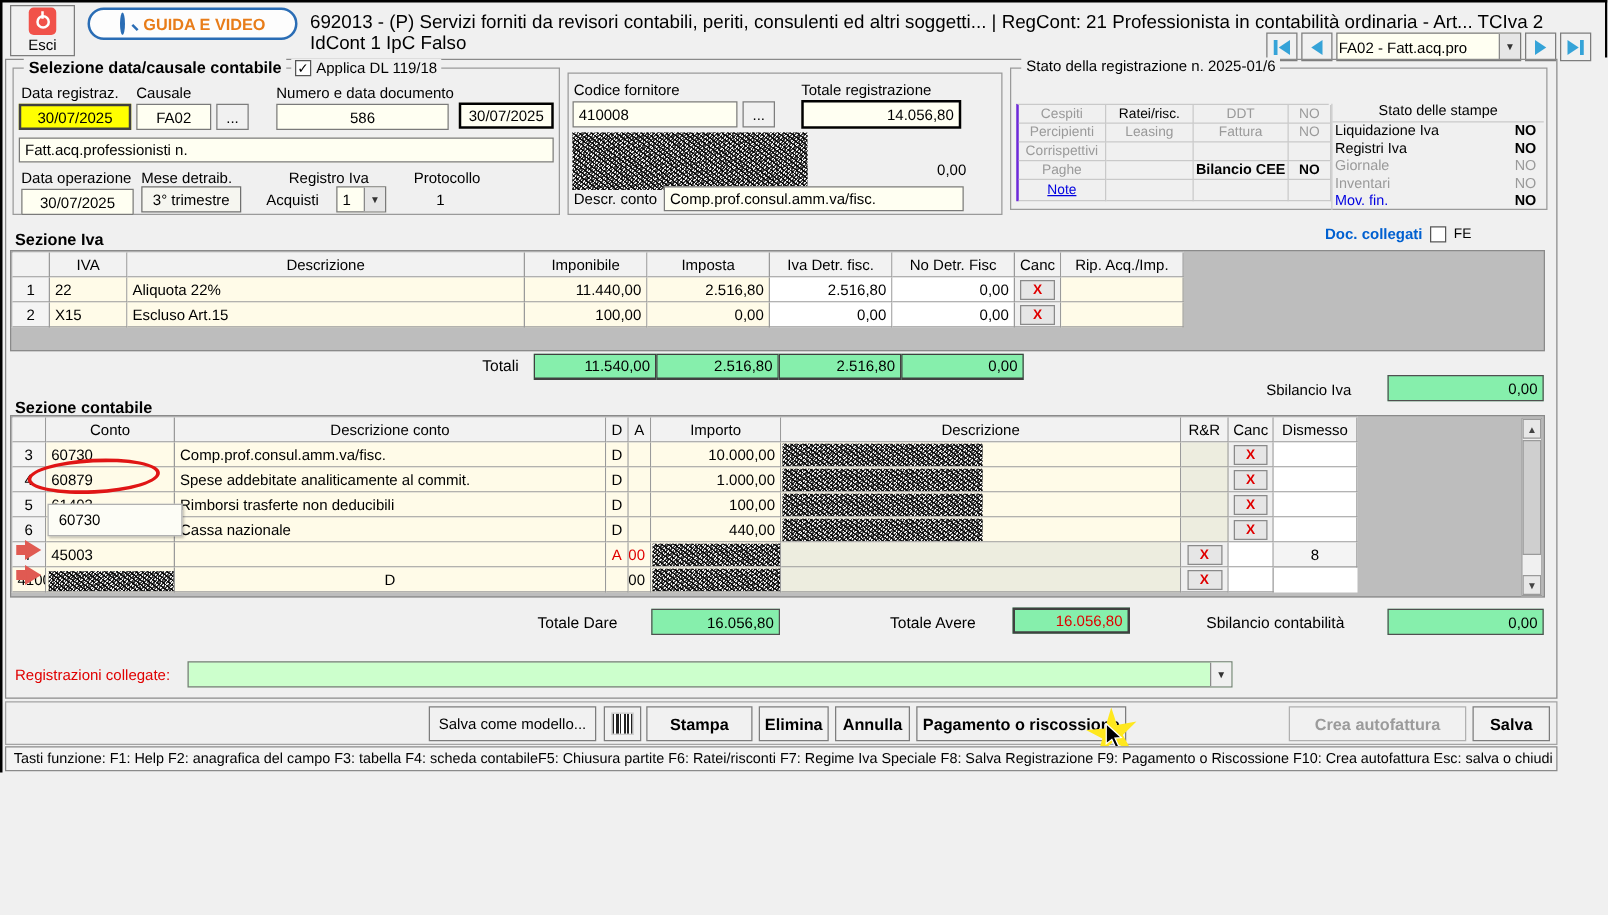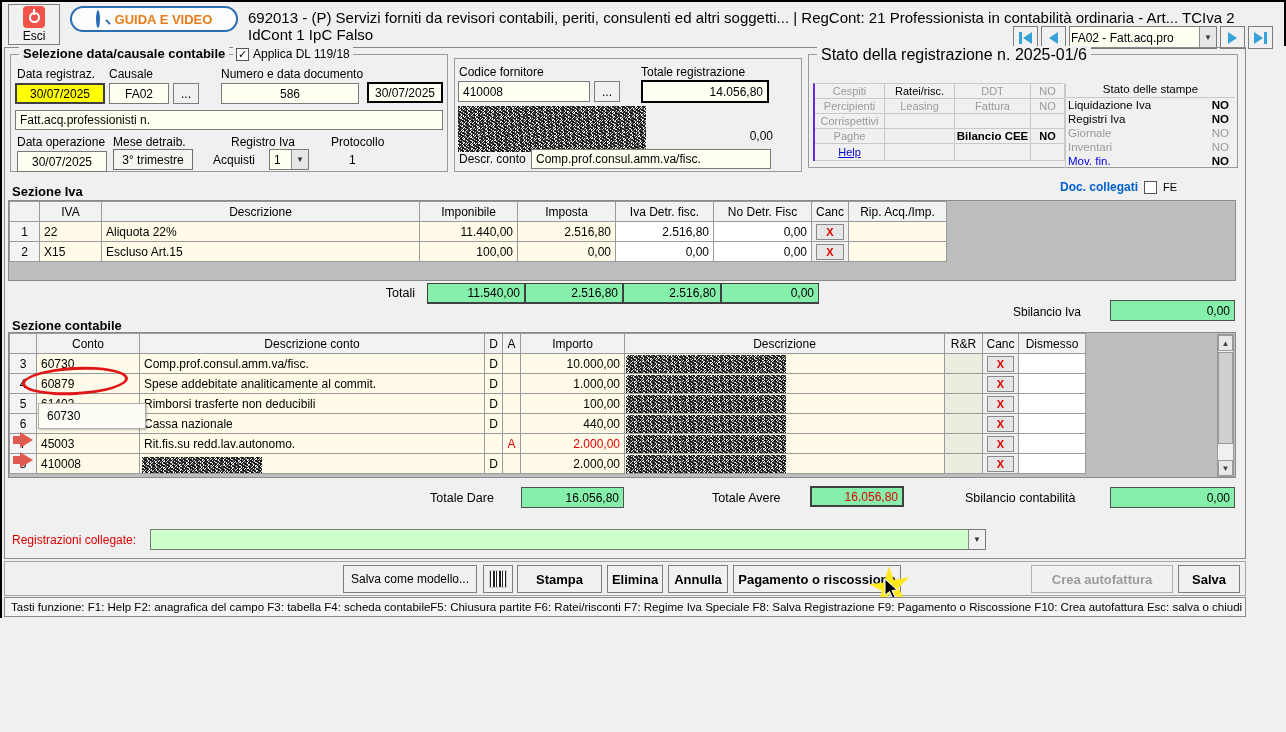--- a/index.html
+++ b/index.html
@@ -167,40 +167,40 @@
   <div class="field abs" style="left:3px;top:22px;width:132px;">410008</div>
   <div class="btn abs" style="left:139px;top:22px;width:26px;height:21px;">...</div>
   <div class="field strong right abs" style="left:186px;top:21px;width:128px;height:23px;">14.056,80</div>
   <div class="redact abs" style="left:3px;top:47px;width:188px;height:46px;"></div>
   <div class="lbl" style="left:280px;top:70px;width:38px;text-align:right;">0,00</div>
   <div class="lbl" style="left:4px;top:93px;">Descr. conto</div>
   <div class="field abs" style="left:76px;top:90px;width:240px;height:20px;">Comp.prof.consul.amm.va/fisc.</div>
 </div>
 
 <div class="grpbox" style="left:808px;top:54px;width:430px;height:114px;">
-  <div class="legend" style="font-size:16px;">Stato della registrazione n. 2025-01/6</div>
+  <div class="legend" style="font-size:12px;">Stato della registrazione n. 2025-01/6</div>
   <div class="abs grid" style="left:4px;top:28px;width:250px;grid-template-columns:70px 70px 76px 34px;border-top:1px solid #c9c9c9;border-left:2px solid #6d28d9;">
     <div class="stato-cell muted">Cespiti</div>
     <div class="stato-cell">Ratei/risc.</div>
     <div class="stato-cell muted">DDT</div>
     <div class="stato-cell muted">NO</div>
     <div class="stato-cell muted">Percipienti</div>
     <div class="stato-cell muted">Leasing</div>
     <div class="stato-cell muted">Fattura</div>
     <div class="stato-cell muted">NO</div>
     <div class="stato-cell muted">Corrispettivi</div>
     <div class="stato-cell"></div>
       <div class="stato-cell"></div>
       <div class="stato-cell"></div>
     <div class="stato-cell muted">Paghe</div>
     <div class="stato-cell"></div>
     <div class="stato-cell" style="font-weight:bold;font-size:11.5px;">Bilancio CEE</div>
     <div class="stato-cell" style="font-weight:bold;">NO</div>
     <div class="stato-cell" style="height:17px;">
-        <span class="link">Help</span>
+        <span class="link">Note</span>
       </div>
     <div class="stato-cell" style="height:17px;"></div>
       <div class="stato-cell" style="height:17px;"></div>
       <div class="stato-cell" style="height:17px;"></div>
   </div>
   <div class="abs" style="left:256px;top:28px;width:170px;border-left:1px solid #c9c9c9;">
     <div style="text-align:center;font-size:11.5px;border-bottom:1px solid #c9c9c9;height:15px;">Stato delle stampe</div>
     <div class="stampe-row">
         <span>Liquidazione Iva</span>
         <span style="font-weight:bold;">NO</span>
@@ -349,21 +349,20 @@
         <span class="redact" style="width:160px;height:18px;margin:1px 0 0 1px;"></span>
       </div>
     <div class="cell" style="background:#ededdf;"></div>
     <div class="cell c" style="background:#f0f0f0;">
         <span class="xbtn">X</span>
       </div>
     <div class="cell white"></div>
 
     <div class="cell num">7</div>
     <div class="cell cream">45003</div>
-    <div class="cell cream">Rit.fis.su redd.lav.autonomo.</div>
     <div class="cell cream c"></div>
     <div class="cell cream c redtx">A</div>
     <div class="cell cream r redtx">2.000,00</div>
     <div class="cell cream" style="padding:0;">
         <span class="redact" style="width:160px;height:18px;margin:1px 0 0 1px;"></span>
       </div>
     <div class="cell" style="background:#ededdf;"></div>
     <div class="cell c" style="background:#f0f0f0;">
         <span class="xbtn">X</span>
       </div>

